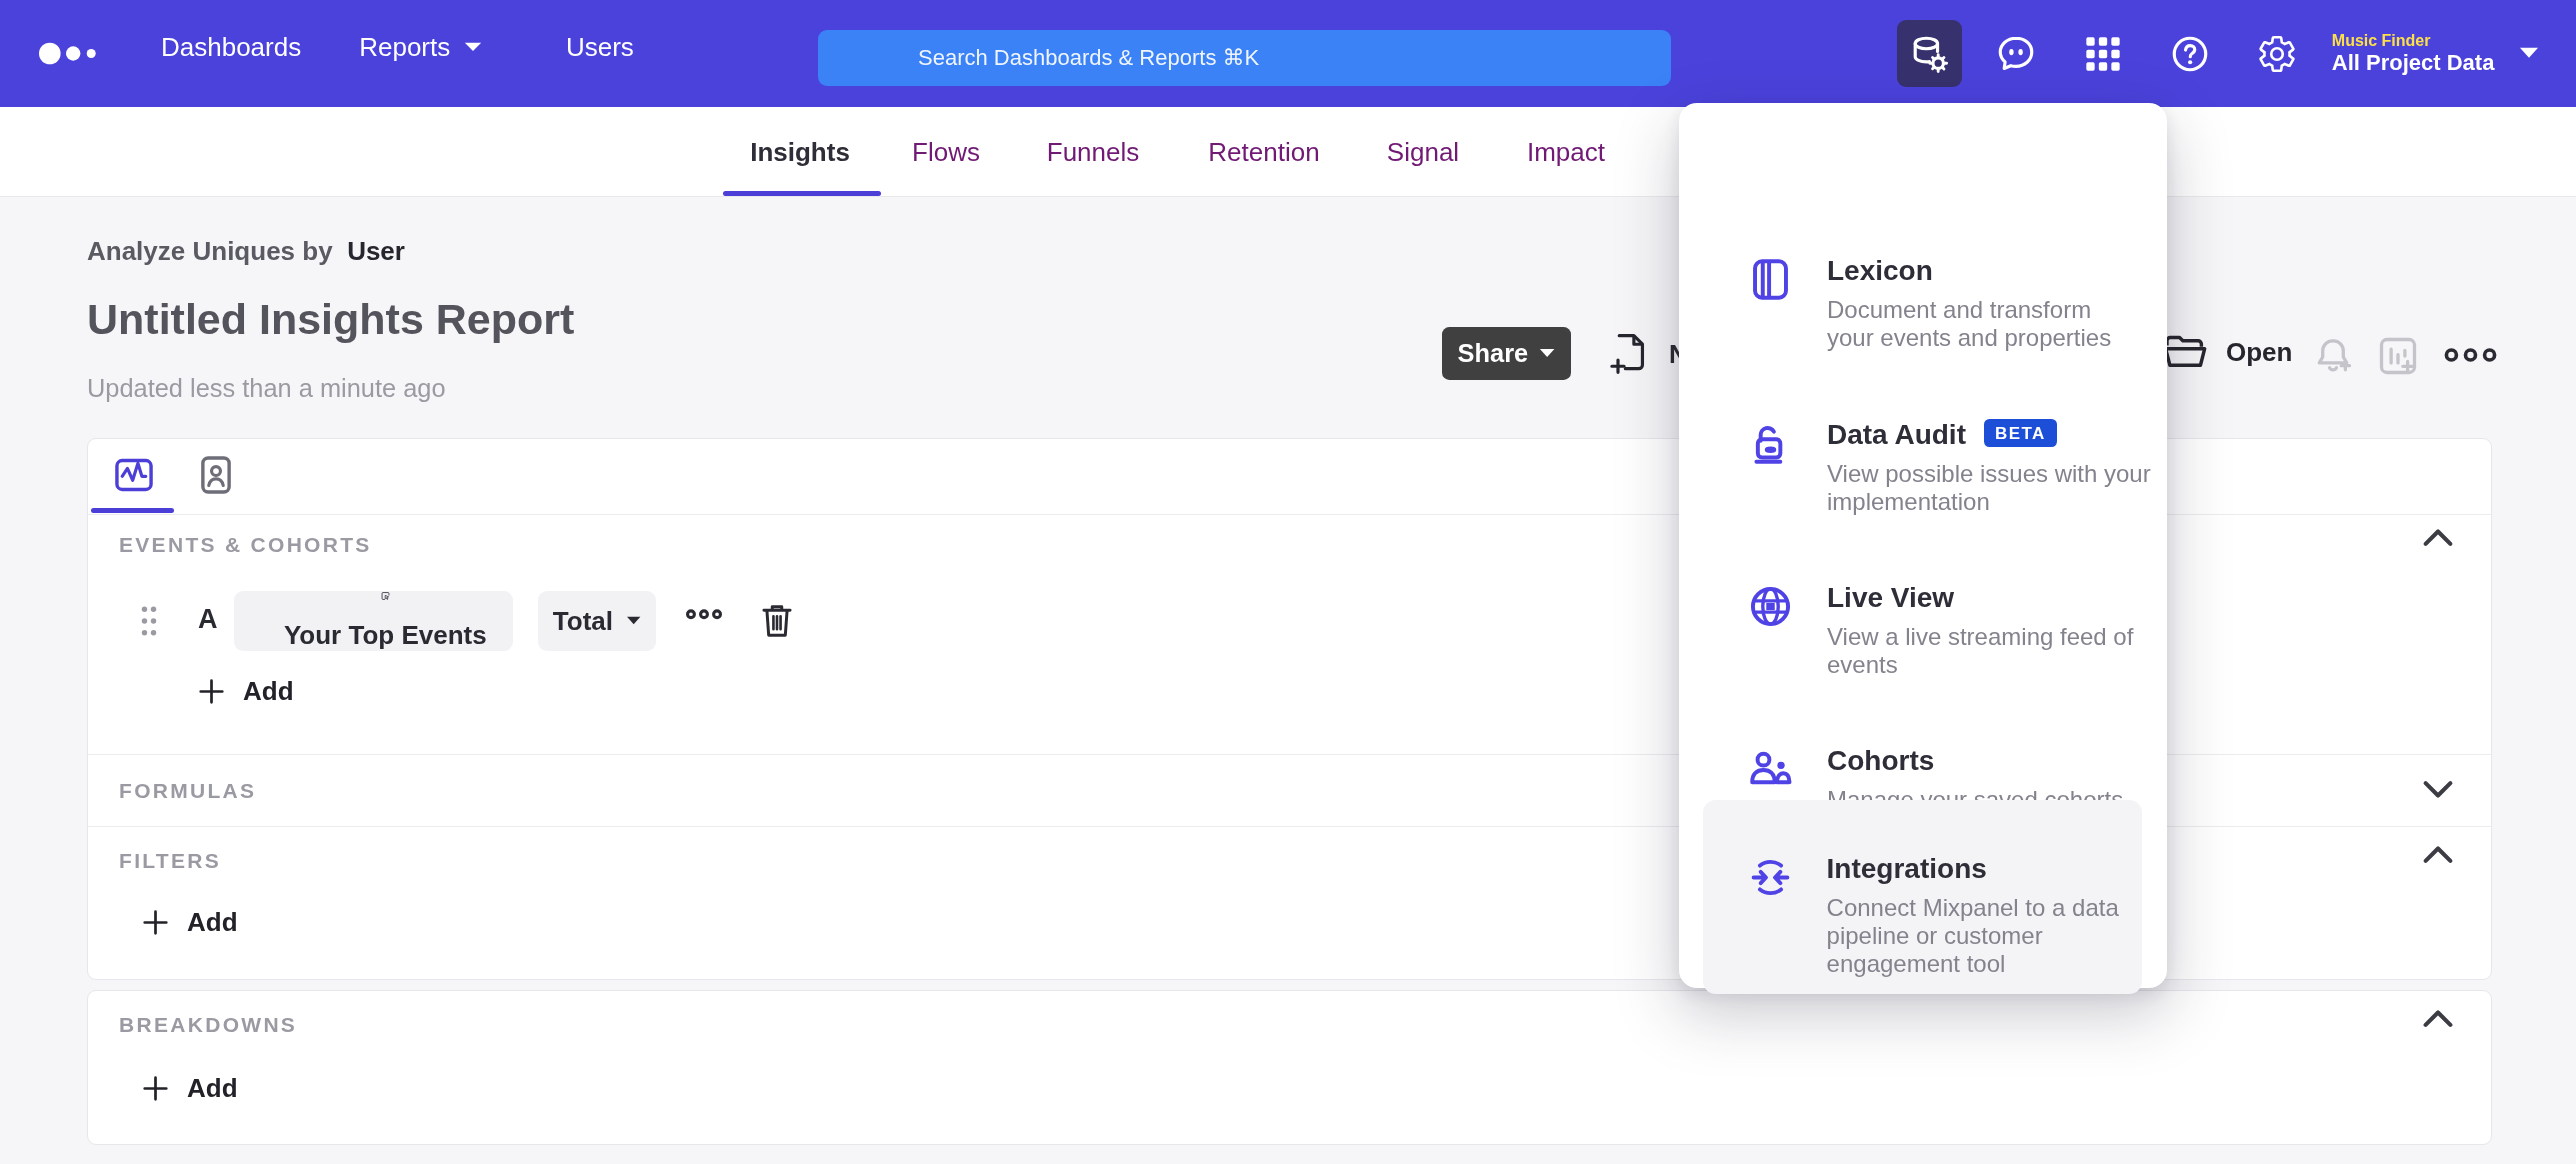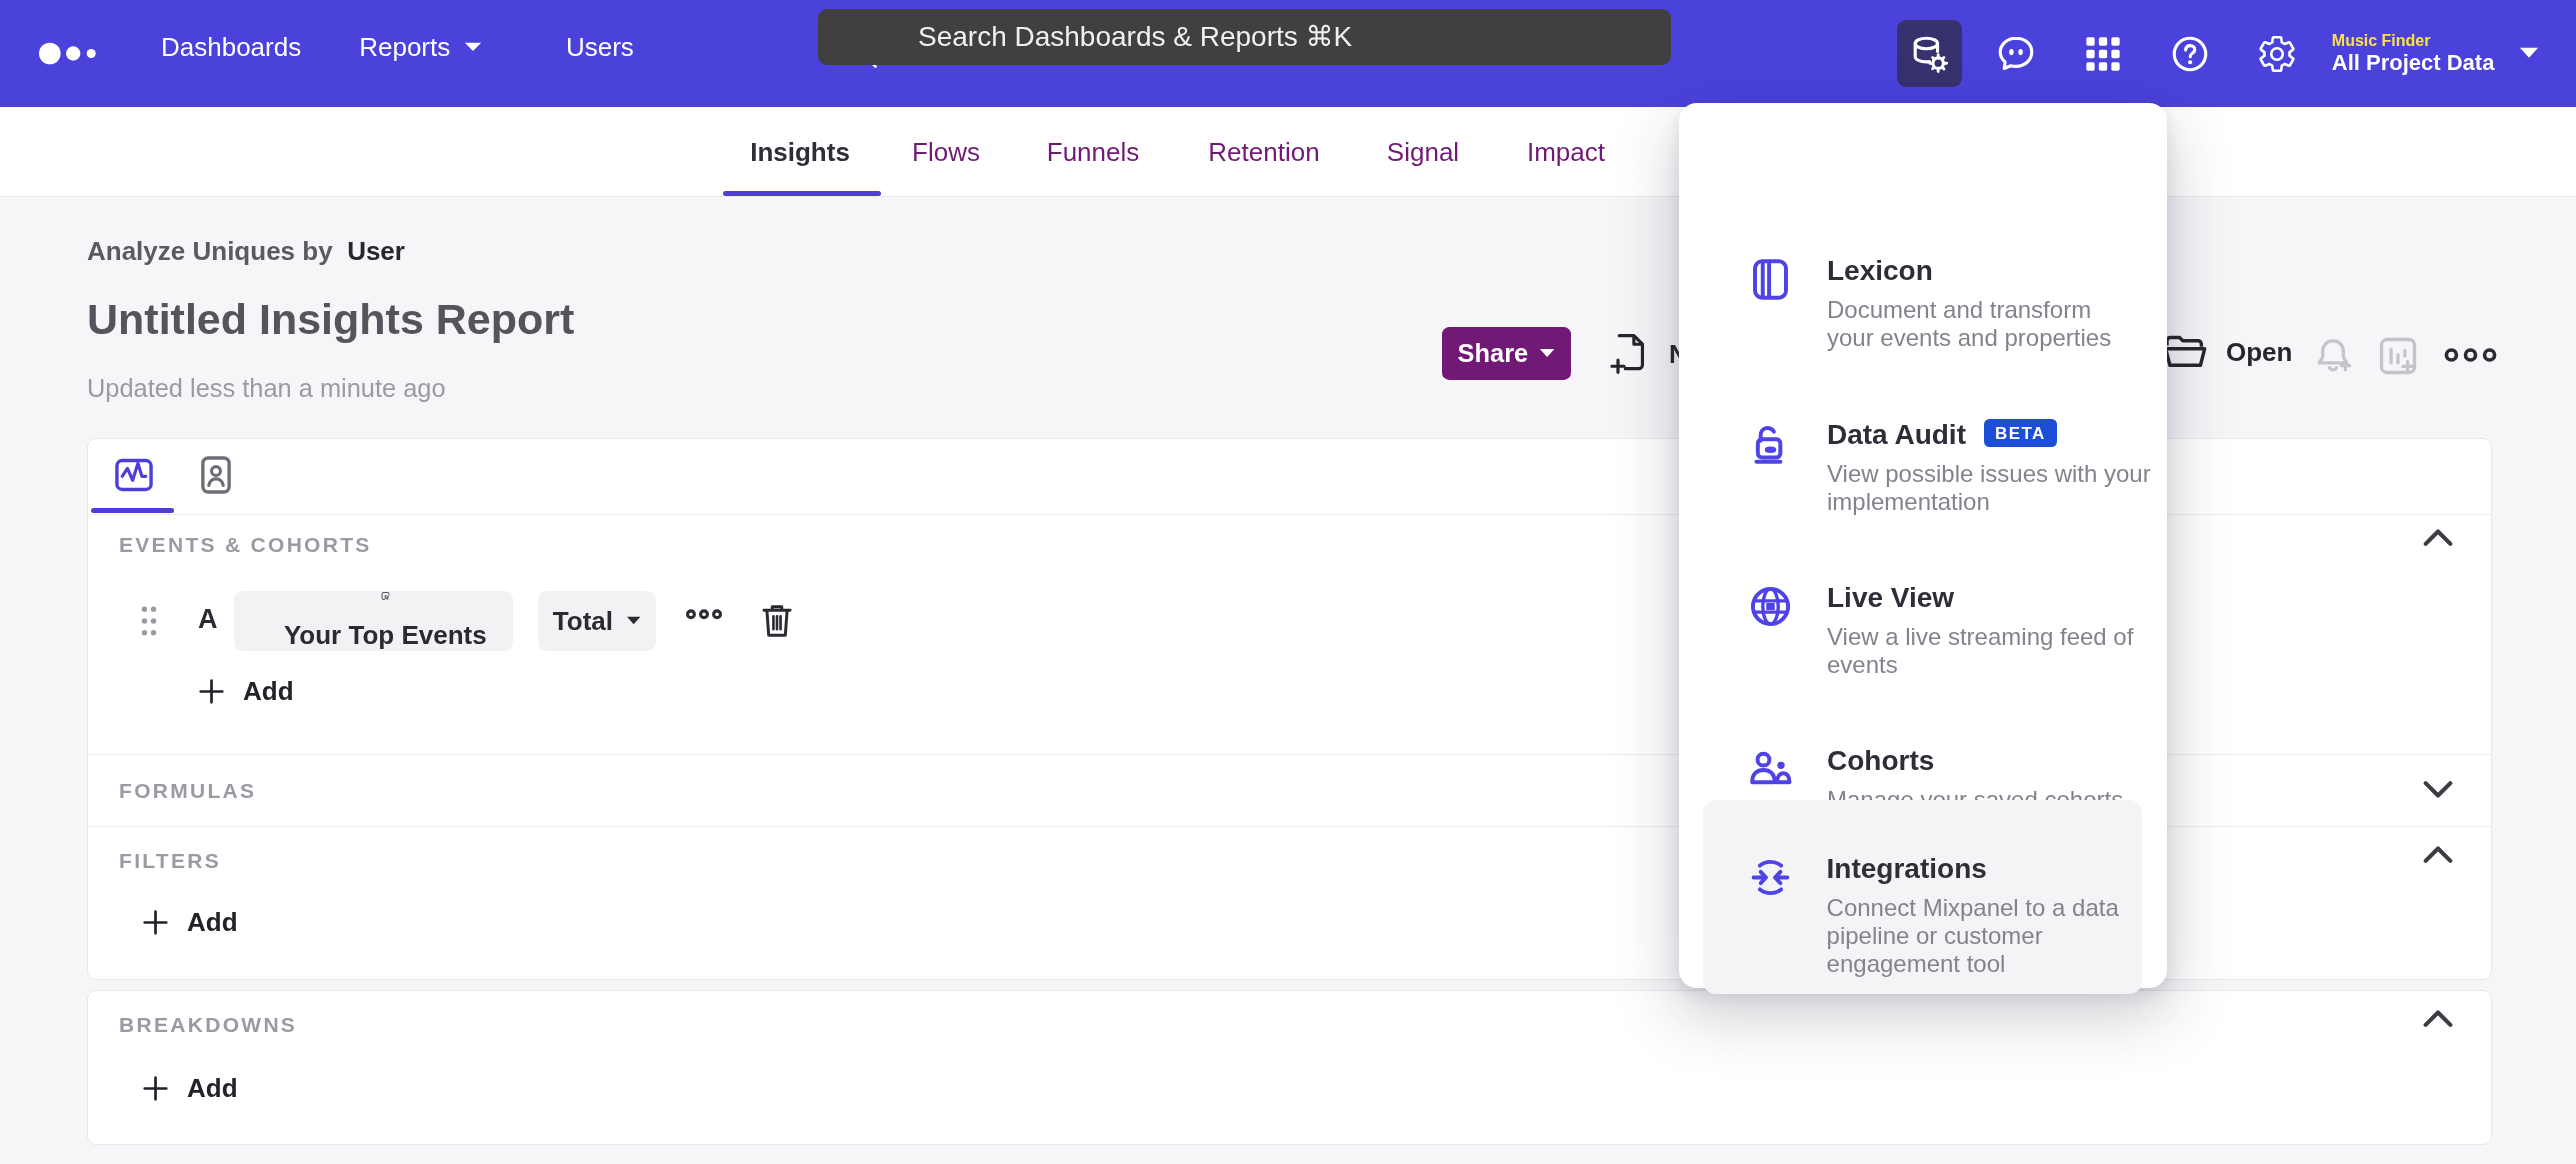--- a/index.html
+++ b/index.html
@@ -7,21 +7,21 @@
   body { font-family:"Liberation Sans", sans-serif; background:#f6f6f8; overflow:hidden; }
   #screen { position:relative; width:2576px; height:1165px; background:#f6f6f8; overflow:hidden; }
 
   
   .navbar { position:absolute; left:0; top:0; width:2576px; height:107px; background:#4b42dc; z-index:5; }
   .logo { position:absolute; left:38px; top:40px; }
   .nav-links { position:absolute; left:161px; top:0; height:95px; display:flex; align-items:center; }
   .nav-link { color:#ffffff; font-size:26px; font-weight:500; display:flex; align-items:center; gap:12.7px; cursor:default; }
   .nav-link.l1 { margin-right:58px; }
   .nav-link.l2 { margin-right:83px; }
-  .searchbar { position:absolute; left:818px; top:9px; width:853px; height:56px; background:#404040; border:none; border-radius:9px; color:#ffffff; font-size:28px; font-family:"Liberation Sans",sans-serif; padding-left:100px; outline:none; }
+  .searchbar { position:absolute; left:818px; top:30px; width:853px; height:56px; background:#3b82f6; border:none; border-radius:9px; color:#ffffff; font-size:22px; font-family:"Liberation Sans",sans-serif; padding-left:100px; outline:none; }
   .searchbar::placeholder { color:rgba(255,255,255,0.92); }
   .search-glyph { position:absolute; left:845px; top:36px; }
   .nav-right { position:absolute; right:0; top:0; height:107px; display:flex; align-items:center; }
   .icon-tile { width:65px; height:67px; border-radius:9px; display:flex; align-items:center; justify-content:center; margin-right:22px; }
   .icon-tile.active { background:#37316e; }
   .nav-icon { width:65px; height:67px; display:flex; align-items:center; justify-content:center; margin-right:22px; }
   .project { display:flex; align-items:center; margin-right:36px; }
   .project-text { display:flex; flex-direction:column; line-height:1.2; margin-right:23.6px; }
   .project-name { color:#fde047; font-size:16px; font-weight:700; }
   .project-scope { color:#ffffff; font-size:22px; font-weight:600; }
@@ -32,21 +32,21 @@
   .tab.active { color:#2e2e38; font-weight:600; }
   .tab-underline { position:absolute; left:723px; top:84px; width:158px; height:5.4px; border-radius:2.7px; background:#4b3fd8; }
 
   
   .analyze-line { position:absolute; left:87px; top:236px; font-size:26px; font-weight:600; color:#5a5a63; }
   .analyze-line .val { color:#26262f; font-weight:700; margin-left:14.5px; }
   .report-title { position:absolute; left:87px; top:295px; font-size:43px; font-weight:600; color:#54545d; }
   .updated { position:absolute; left:87px; top:374px; font-size:25.4px; color:#9a9aa2; }
 
   
-  .share-btn { position:absolute; left:1442px; top:327px; width:129px; height:53px; background:#701a75; border-radius:7.3px; display:flex; align-items:center; justify-content:center; gap:11px; color:#ffffff; font-size:25.4px; font-weight:600; cursor:default; }
+  .share-btn { position:absolute; left:1442px; top:327px; width:129px; height:53px; background:#404040; border-radius:7.3px; display:flex; align-items:center; justify-content:center; gap:11px; color:#ffffff; font-size:25.4px; font-weight:600; cursor:default; }
   .new-btn { position:absolute; left:1609px; top:332px; display:flex; align-items:center; gap:20px; color:#2b2b33; font-size:26px; font-weight:600; z-index:3; }
   .open-btn { position:absolute; left:2163px; top:332px; display:flex; align-items:center; gap:18px; color:#26262e; font-size:26px; font-weight:600; z-index:3; }
   .tool-icon { position:absolute; top:334px; z-index:3; }
   .tool-bell { left:2311px; }
   .tool-report-add { left:2376px; }
   .tool-more { left:2444px; top:345px; }
 
   
   .card { position:absolute; left:87px; width:2405px; background:#ffffff; border:1.8px solid #e7e7eb; border-radius:9px; }
   .card1 { top:438px; height:542px; }

